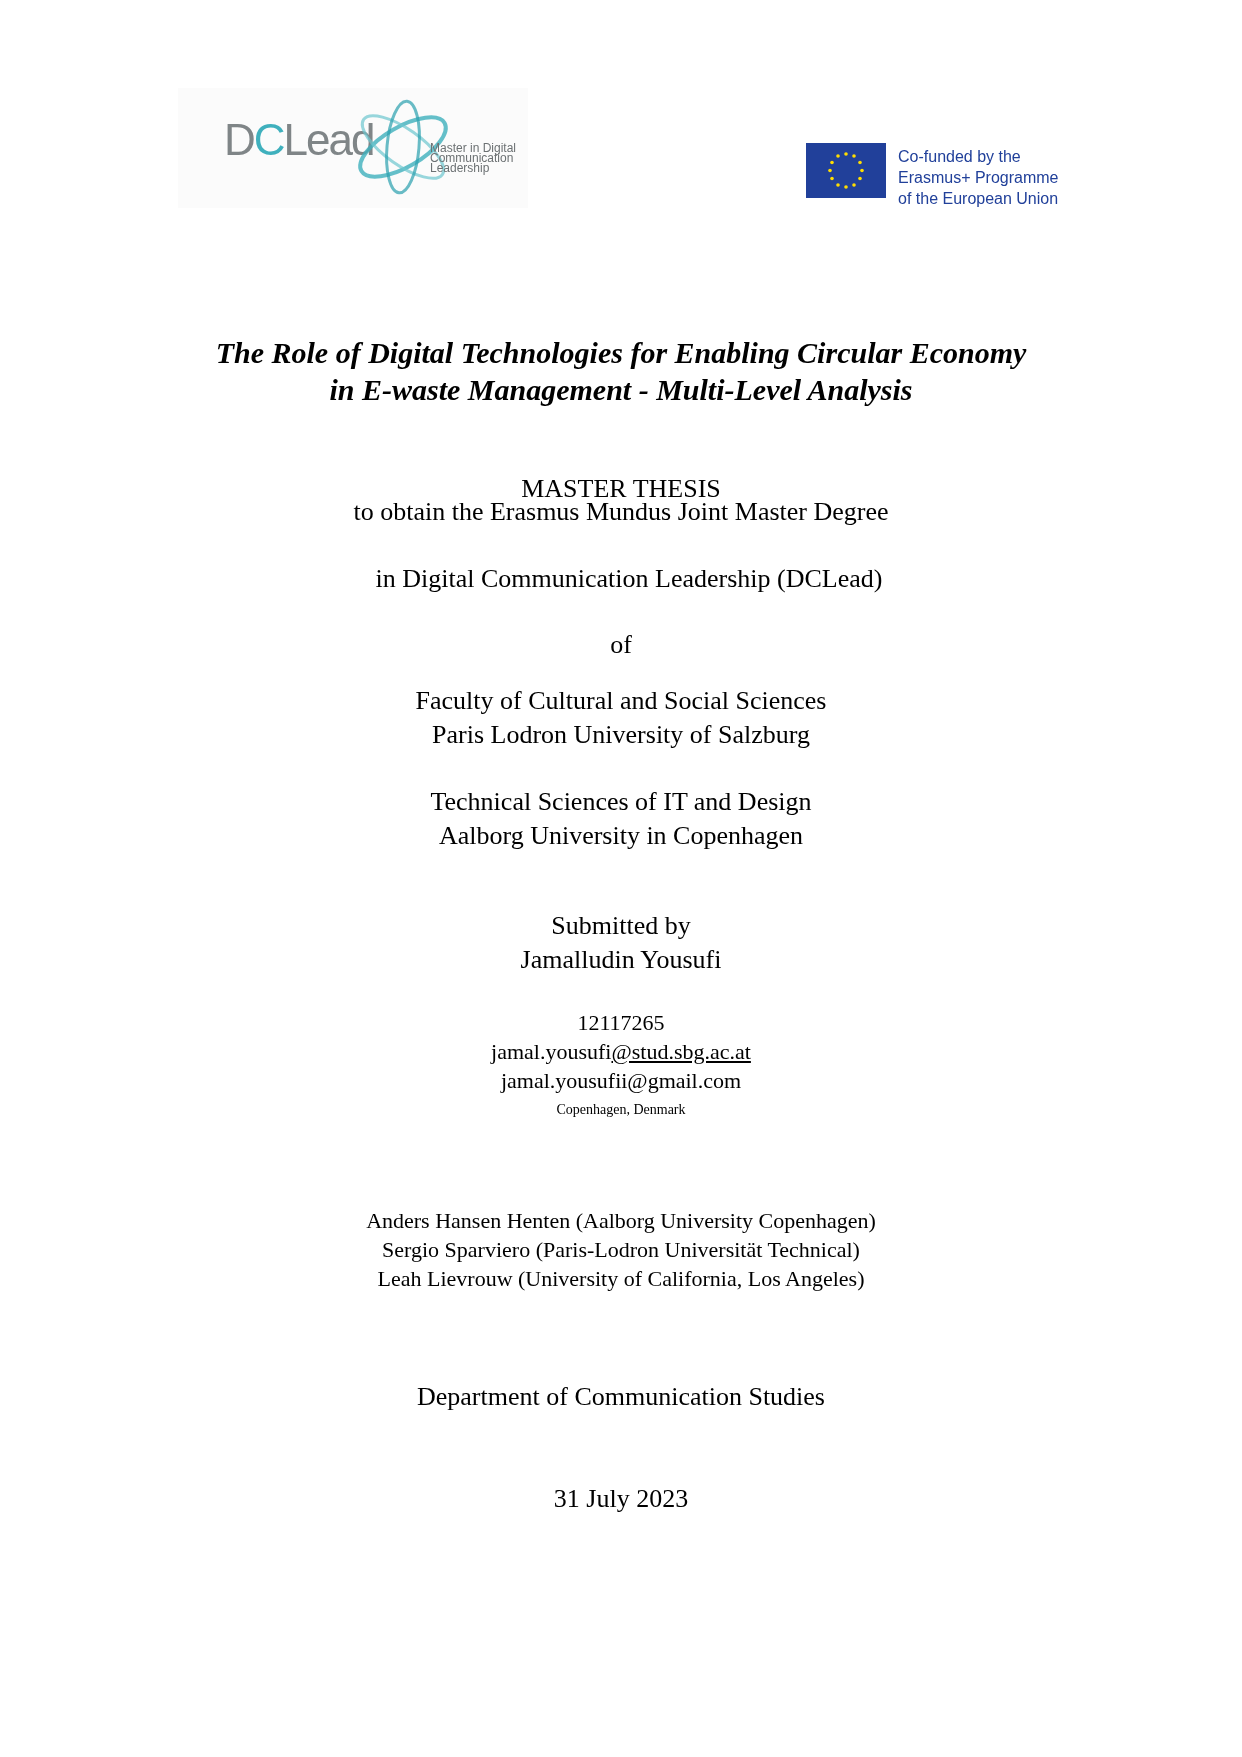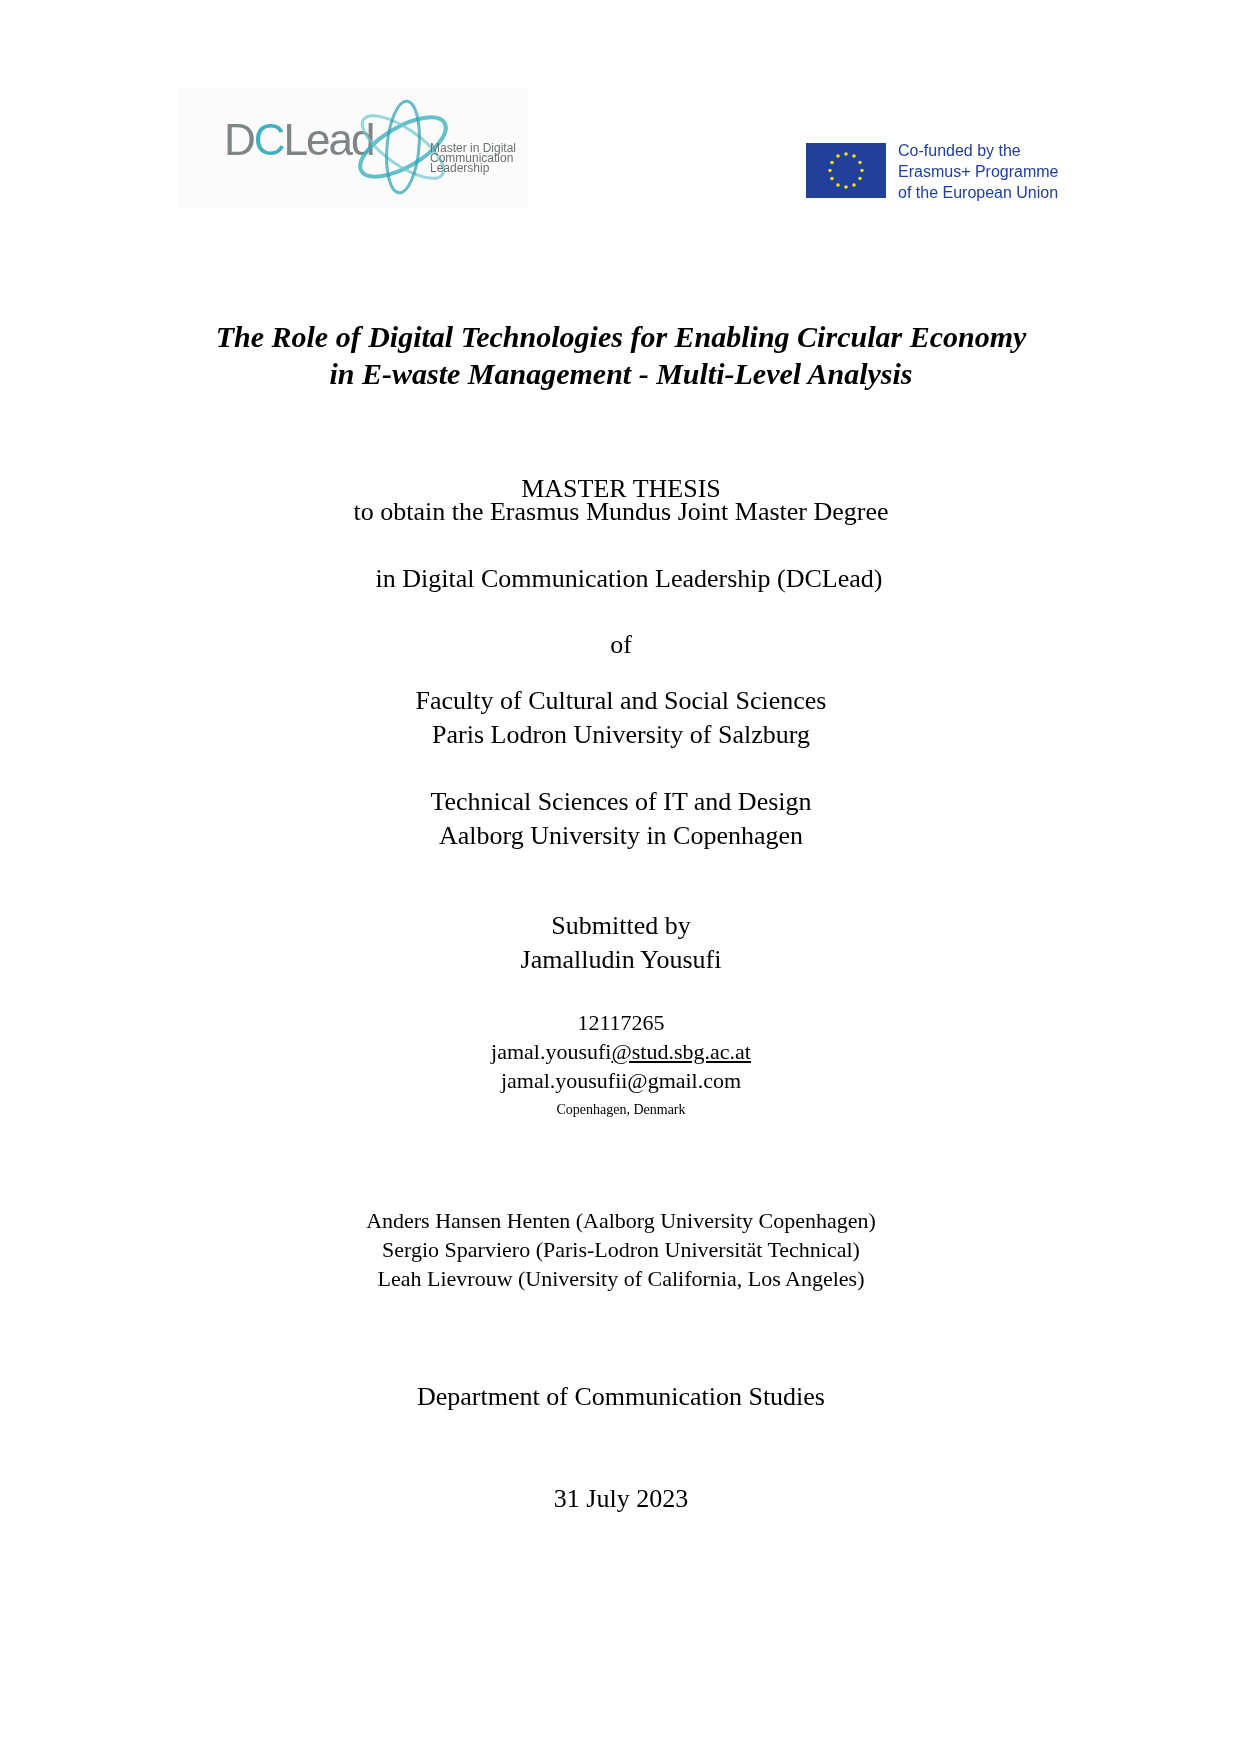--- a/index.html
+++ b/index.html
@@ -9,21 +9,21 @@
   .center { left:0; width:1242px; text-align:center; }
   .dclogo { left:178px; top:88px; width:350px; height:120px; background:#fbfbfb; }
   .dctext { position:absolute; left:46px; top:27px; font-family:"Liberation Sans","DejaVu Sans",sans-serif;
             font-size:44px; color:#7f8587; letter-spacing:-2px; }
   .dctext .c { color:#3fb0bd; }
   .dcsub { position:absolute; left:252px; top:55px; font-family:"Liberation Sans",sans-serif;
            font-size:12px; line-height:10px; color:#6c7173; width:90px; }
   .orbit { position:absolute; left:170px; top:4px; }
   .eulogo { left:806px; top:138px; width:275px; height:70px; }
   .flag { position:absolute; left:0; top:5px; width:80px; height:55px; background:#21409a; }
-  .eutext { position:absolute; left:92px; top:2px; font-family:"Liberation Sans",sans-serif;
+  .eutext { position:absolute; left:92px; top:8px; font-family:"Liberation Sans",sans-serif;
             font-size:16px; line-height:21px; color:#21409a; }
   .title { font-weight:bold; font-style:italic; font-size:30px; line-height:37px; }
   .t26 { font-size:26px; line-height:34px; }
   .t22 { font-size:22px; line-height:29px; }
   .u { text-decoration:underline; }
 </style>
 </head>
 <body>
 
 <div class="abs dclogo">
@@ -58,21 +58,21 @@
         <circle cx="32" cy="13" r="1.8"></circle>
     </g>
   </svg>
   <div class="eutext">
     <div>Co-funded by the</div>
     <div>Erasmus+ Programme</div>
     <div>of the European Union</div>
   </div>
 </div>
 
-<div class="abs center title" style="top:318px;font-style:italic;">
+<div class="abs center title" style="top:334px;font-style:italic;">
   <div>The Role of Digital Technologies for Enabling Circular Economy</div>
   <div>in E-waste Management - Multi-Level Analysis</div>
 </div>
 
 <div class="abs center t26" style="top:472px;">MASTER THESIS</div>
 <div class="abs center t26" style="top:495px;">to obtain the Erasmus Mundus Joint Master Degree</div>
 <div class="abs center t26" style="top:562px;margin-left:8px;">in Digital Communication Leadership (DCLead)</div>
 <div class="abs center t26" style="top:628px;">of</div>
 
 <div class="abs center t26" style="top:684px;">

